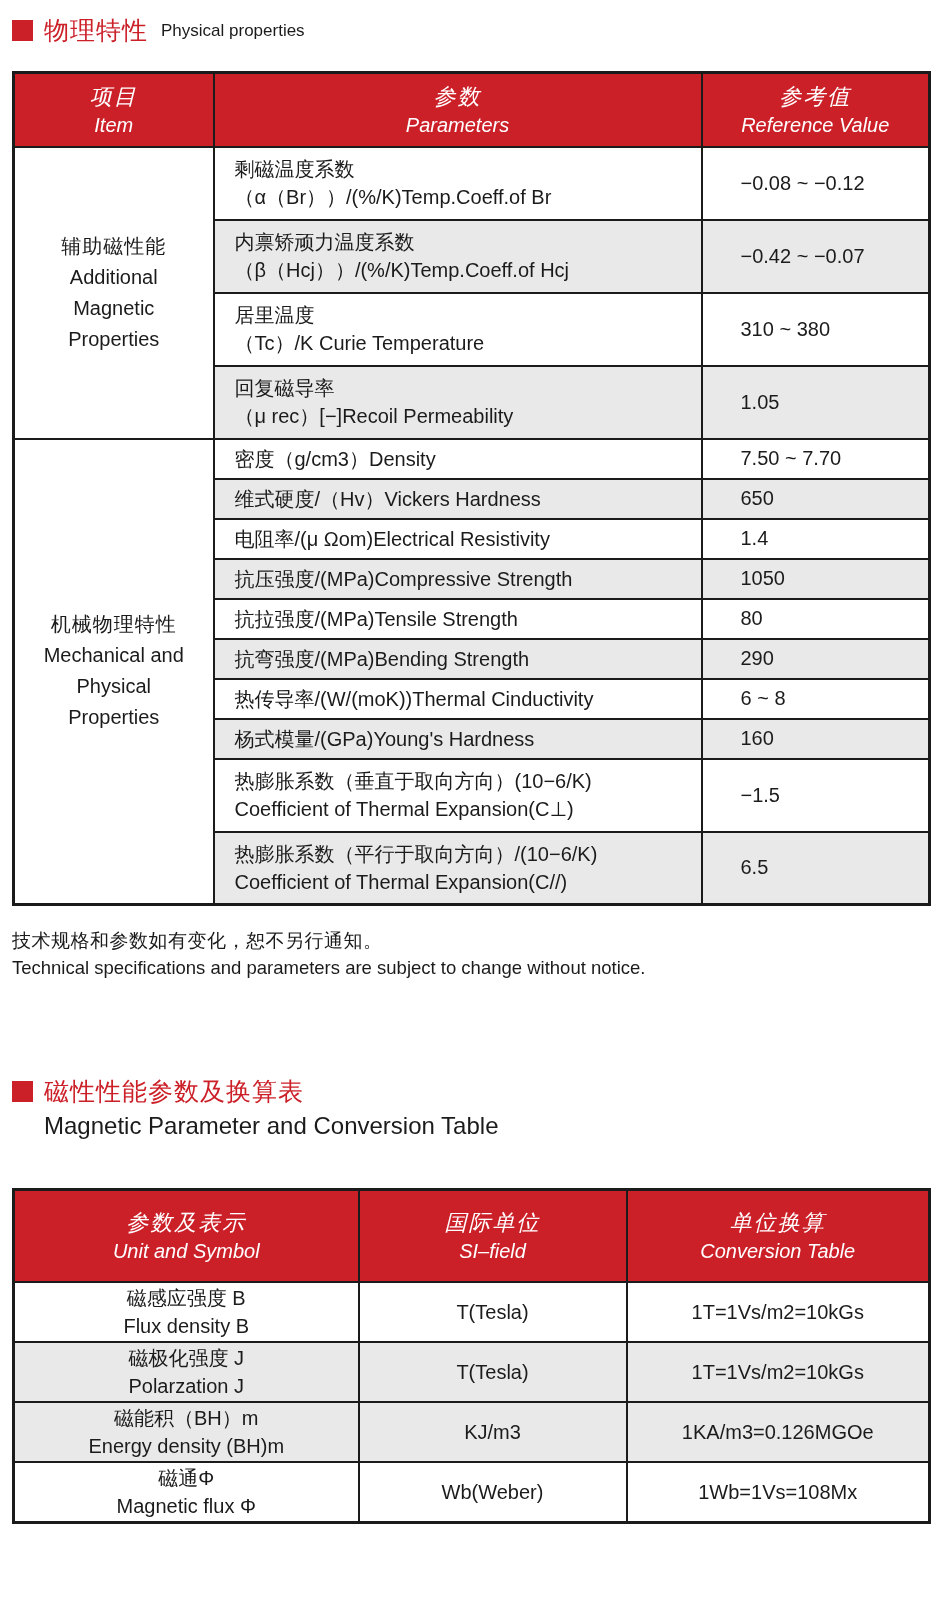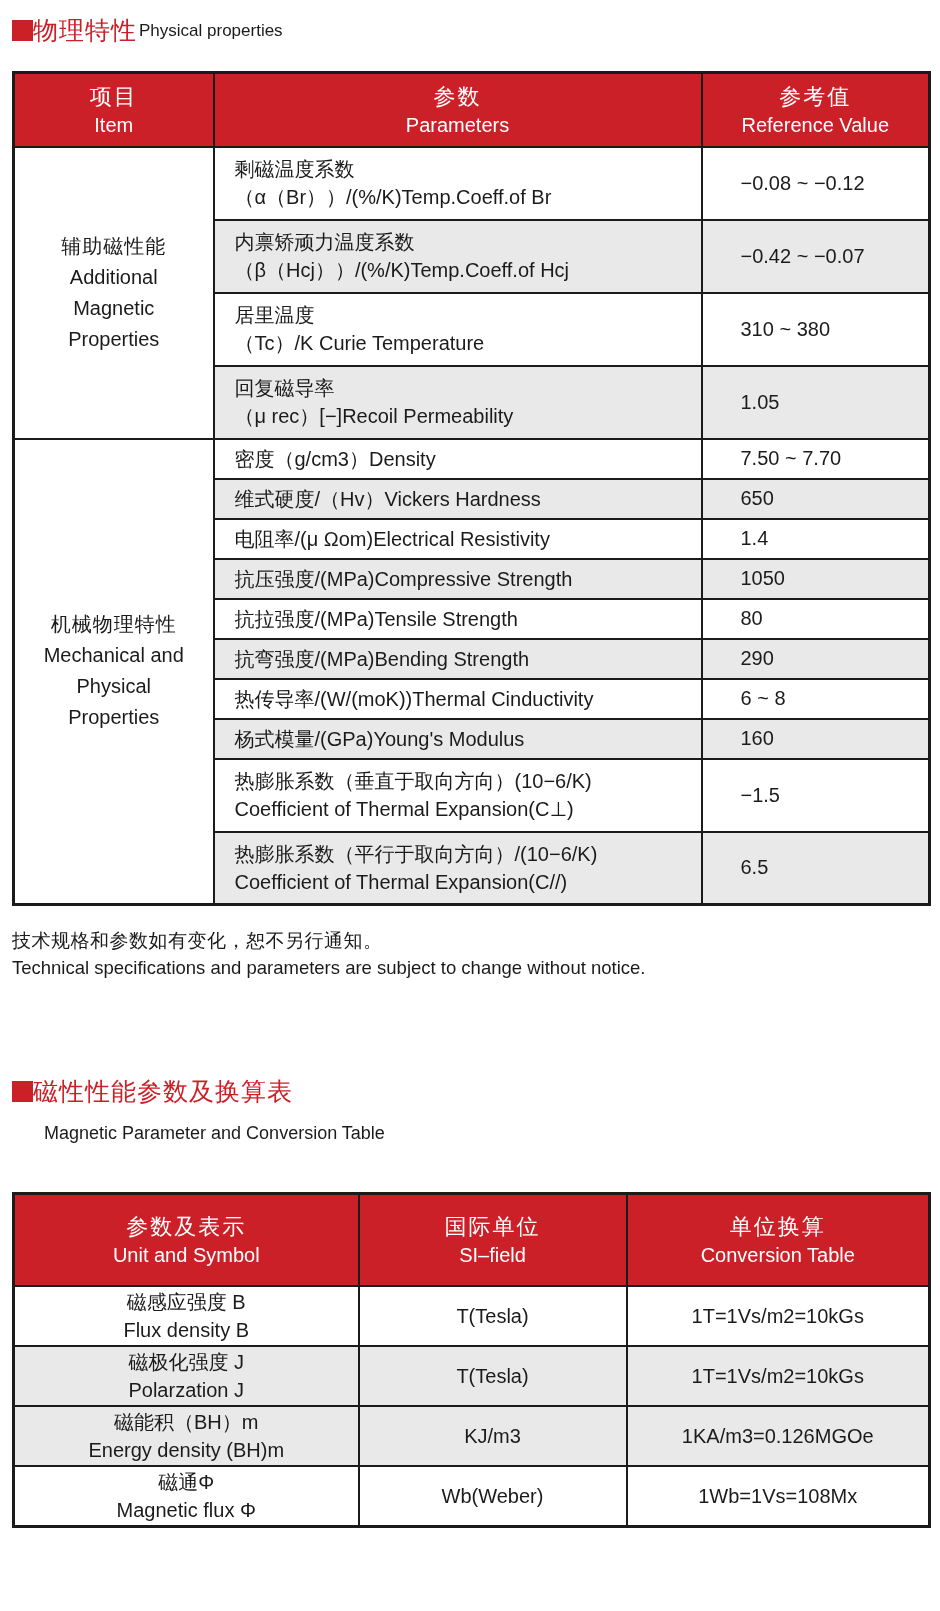--- a/index.html
+++ b/index.html
@@ -11,30 +11,30 @@
   html,body{margin:0;padding:0;background:#fff;}
   body{
     width:940px;
     font-family:"Liberation Sans","DejaVu Sans",sans-serif;
     color:var(--ink);
     -webkit-font-smoothing:antialiased;
   }
   .page{padding:10px 0 14px 0;}
 
   
-  .sec-title{display:flex;align-items:center;margin:4px 0 0 12px;}
+  .sec-title{display:flex;align-items:center;gap:11px;margin:4px 0 0 12px;}
   .bullet{width:21px;height:21px;background:var(--red);flex:0 0 auto;}
   .sec-title .zh{color:var(--red);font-size:25px;letter-spacing:1px;}
   .sec-title .en{color:var(--ink);font-size:17px;margin-left:2px;}
-  .sec-title2-en{margin:15px 0 0 44px;font-size:18px;color:var(--ink);}
+  .sec-title2-en{margin:4px 0 0 44px;font-size:24px;color:var(--ink);}
 
   
   table{border-collapse:collapse;table-layout:fixed;width:916px;margin:24px 12px 0 12px;border:3px solid var(--border);}
   th,td{border:2px solid var(--border);vertical-align:middle;box-sizing:border-box;}
-  th{background:var(--red);color:#fff;font-weight:normal;padding:0 4px;}
+  th{background:var(--red);color:#fff;font-weight:normal;padding:0 4px;font-style:italic;}
   th .zh{font-size:22px;letter-spacing:2px;line-height:1.35;}
   th .en{font-size:20px;line-height:1.3;}
 
   
   .t1 col.c-item{width:200px;}
   .t1 col.c-param{width:488px;}
   .t1 col.c-val{width:228px;}
   .t1 th{height:74px;}
   .t1 td.item{text-align:center;font-size:20px;line-height:1.55;padding:0 28px;background:#fff;}
   .t1 td.item .zh{letter-spacing:1px;}
@@ -169,21 +169,21 @@
       <td class="val shade">290</td>
     </tr>
     <tr class="h40">
       <td class="param">
         <div class="l1">热传导率/(W/(moK))Thermal Cinductivity</div>
       </td>
       <td class="val">6 ~ 8</td>
     </tr>
     <tr class="h40">
       <td class="param shade">
-        <div class="l1">杨式模量/(GPa)Young's Modulus</div>
+        <div class="l1">杨式模量/(GPa)Young's Hardness</div>
       </td>
       <td class="val shade">160</td>
     </tr>
     <tr class="h76">
       <td class="param">
         <div class="l1">热膨胀系数（垂直于取向方向）(10−6/K)</div>
         <div class="l2">Coefficient of Thermal Expansion(C⊥)</div>
       </td>
       <td class="val">−1.5</td>
     </tr>

